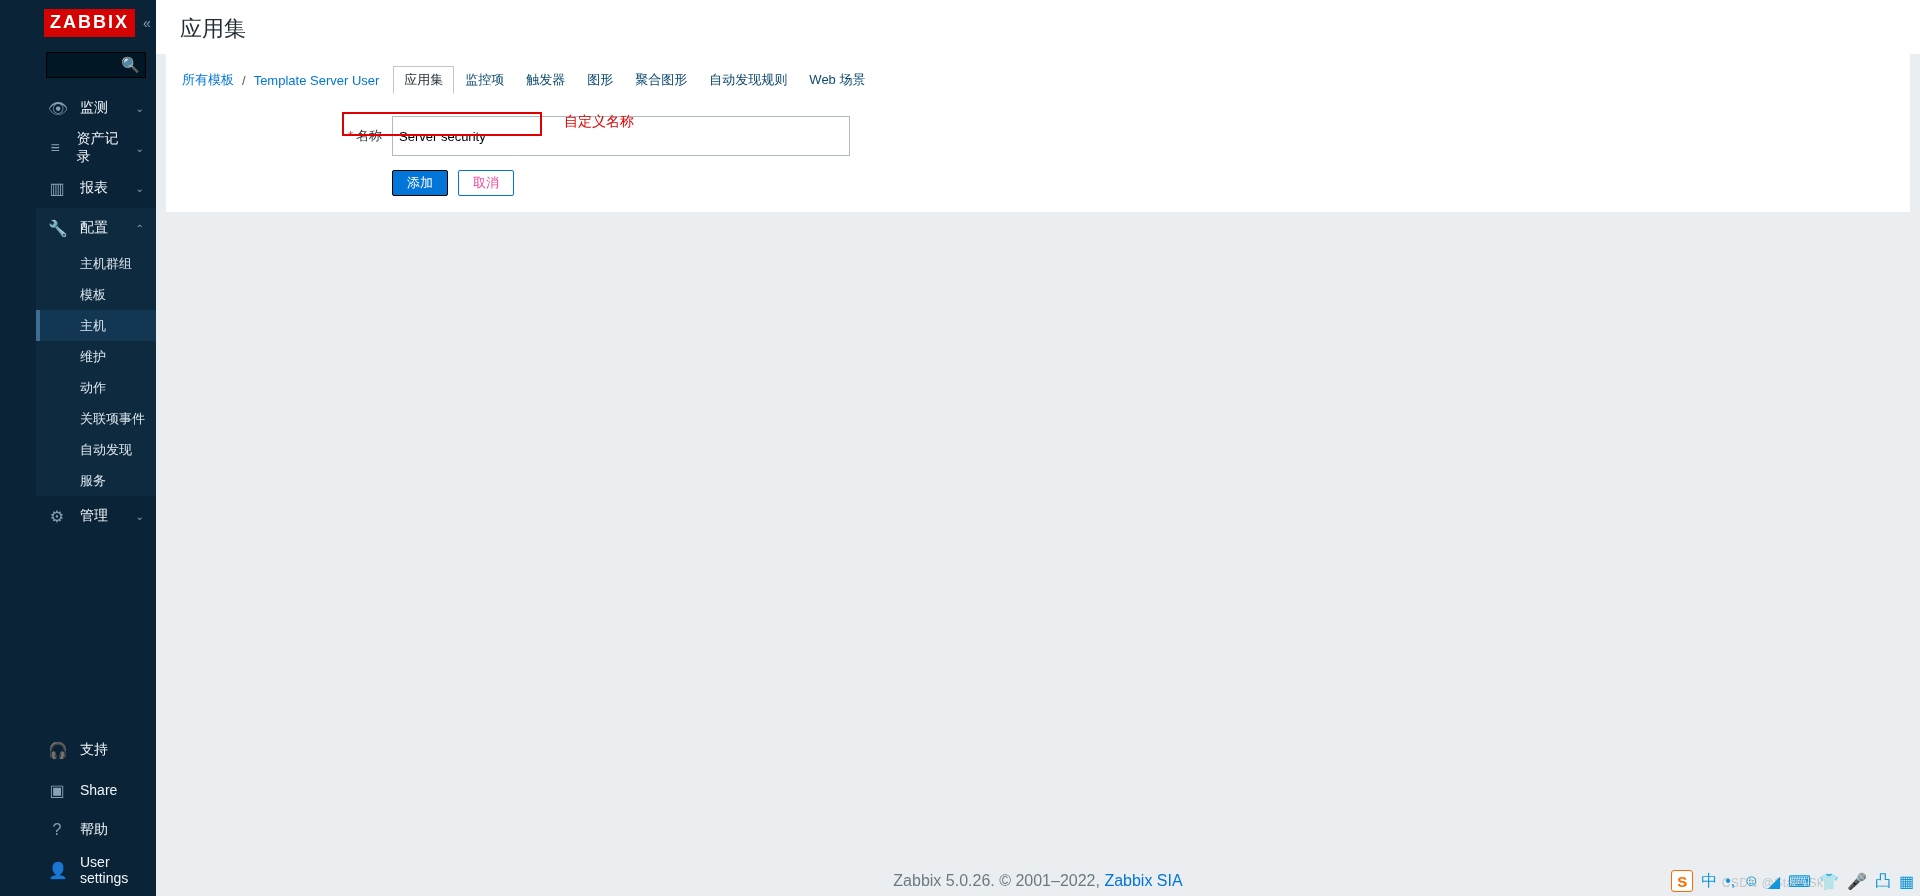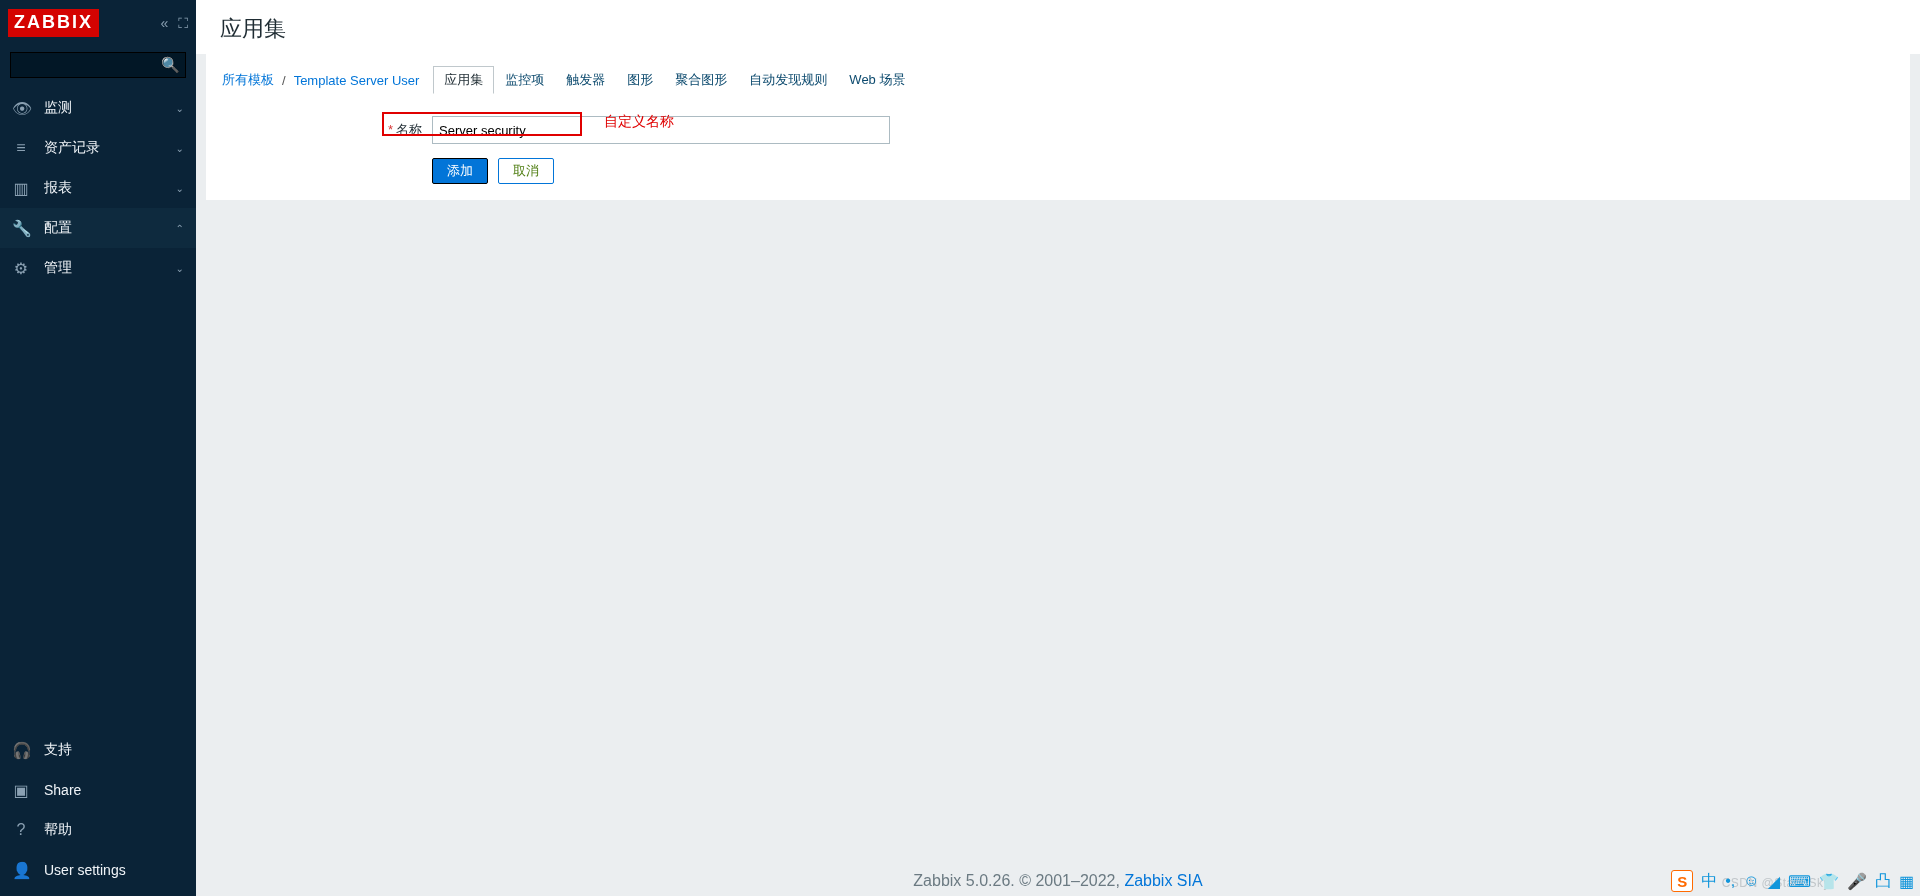--- a/index.html
+++ b/index.html
@@ -8,27 +8,28 @@
       font-size: 13px;
       color: #1f2c33;
       background: #ebeef0;
       height: 896px;
       width: 1920px;
       overflow: hidden;
       display: flex;
     }
     
     .sidebar {
-      width: 196px;
+      width: 156px;
       background: #0a2337;
       color: #c8d6e5;
       display: flex;
       flex-direction: column;
       flex-shrink: 0;
       height: 100%;
+      padding-left: 36px;
     }
     .sidebar-header {
       height: 46px;
       display: flex;
       align-items: center;
       padding: 0 8px;
       gap: 8px;
     }
     .logo {
       background: #d40301;
@@ -188,21 +189,21 @@
     }
     .form-label {
       width: 210px;
       text-align: right;
       padding-right: 10px;
       font-size: 13px;
     }
     .form-label .req { color: #d63939; margin-right: 3px; }
     .form-input {
       width: 458px;
-      height: 28px;
+      height: 40px;
       border: 1px solid #acbbc2;
       padding: 8px 6px;
       font-size: 13px;
       outline: none;
     }
     .hl-box1 {
       position: absolute;
       border: 2px solid #e00000;
       pointer-events: none;
     }
@@ -228,21 +229,21 @@
       cursor: pointer;
     }
     .btn-primary {
       background: #0275d8;
       border: 1px solid #000000;
       color: #fff;
     }
     .btn-secondary {
       background: #fff;
       border: 1px solid #0275d8;
-      color: #4d7c0f;
+      color: #ec4899;
       font-family: Liberation Mono, monospace;
     }
     .footer {
       position: absolute;
       bottom: 6px;
       left: 0;
       right: 0;
       text-align: center;
       font-size: 16px;
       color: #6b7a82;
@@ -303,20 +304,46 @@
     <li>
       <span class="icon">▥</span>
       <span>报表</span>
       <span class="chev">⌄</span>
     </li>
     <li class="open">
       <span class="icon">🔧</span>
       <span>配置</span>
       <span class="chev">⌃</span>
     </li>
+    <ul class="subnav">
+      <li>
+          <span>主机群组</span>
+        </li>
+      <li>
+          <span>模板</span>
+        </li>
+      <li class="active">
+          <span>主机</span>
+        </li>
+      <li>
+          <span>维护</span>
+        </li>
+      <li>
+          <span>动作</span>
+        </li>
+      <li>
+          <span>关联项事件</span>
+        </li>
+      <li>
+          <span>自动发现</span>
+        </li>
+      <li>
+          <span>服务</span>
+        </li>
+    </ul>
     <li>
       <span class="icon">⚙</span>
       <span>管理</span>
       <span class="chev">⌄</span>
     </li>
   </ul>
   <ul class="sidebar-bottom">
     <li>
       <span class="icon">🎧</span>
       <span>支持</span>

